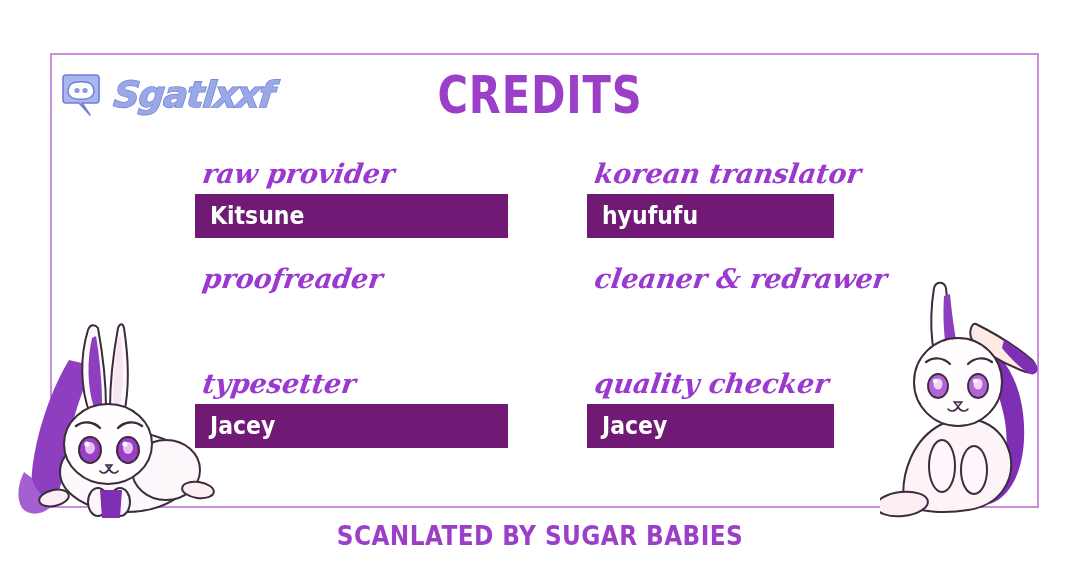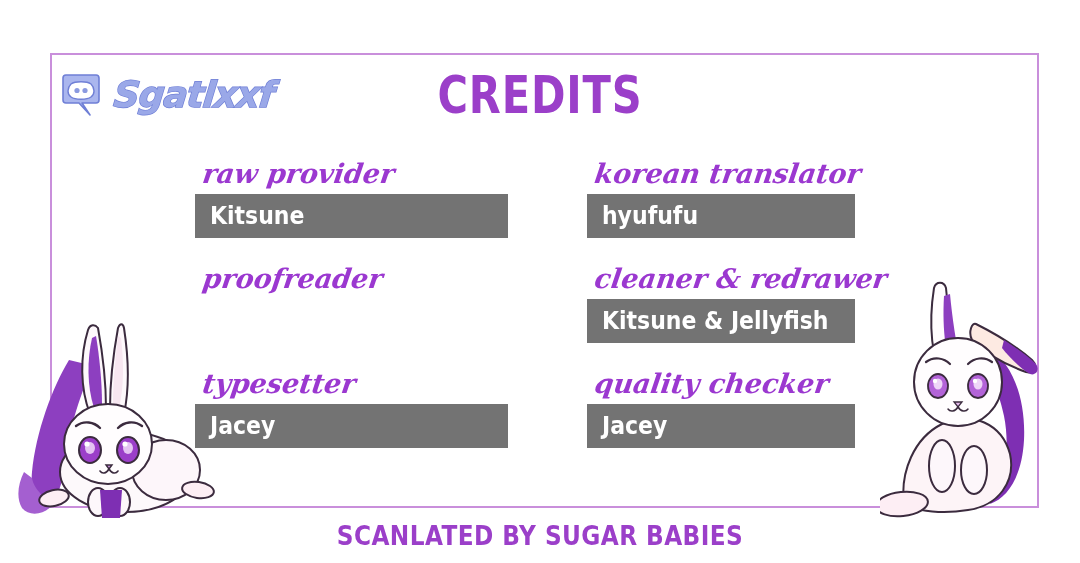--- a/index.html
+++ b/index.html
@@ -106,35 +106,35 @@
     position: absolute;
     left: 6px;
     top: 2px;
   }
   .credit-bar {
     position: absolute;
     left: 0;
     top: 36px;
     width: 313px;
     height: 44px;
-    background: #737373;
+    background: #701a75;
   }
   .credit-name {
     font-family: "DejaVu Sans", sans-serif;
     font-weight: bold;
     font-size: 25px;
     color: #ffffff;
     line-height: 44px;
     padding-left: 17px;
     transform: scaleX(0.88);
     transform-origin: left center;
     white-space: nowrap;
     display: block;
   }
-  .col.right .credit-bar { width: 268px; }
+  .col.right .credit-bar { width: 247px; }
 
   
   .footer {
     position: absolute;
     left: 0;
     right: 0;
     top: 520px;
     text-align: center;
     font-family: "DejaVu Sans", sans-serif;
     font-weight: bold;
@@ -201,23 +201,20 @@
 
       <div class="credit-row">
         <div class="credit-role">korean translator</div>
         <div class="credit-bar">
           <span class="credit-name">hyufufu</span>
         </div>
       </div>
 
       <div class="credit-row">
         <div class="credit-role">cleaner &amp; redrawer</div>
-        <div class="credit-bar">
-          <span class="credit-name">Kitsune &amp; Jellyfish</span>
-        </div>
       </div>
 
       <div class="credit-row">
         <div class="credit-role">quality checker</div>
         <div class="credit-bar">
           <span class="credit-name">Jacey</span>
         </div>
       </div>
 
     </div>

